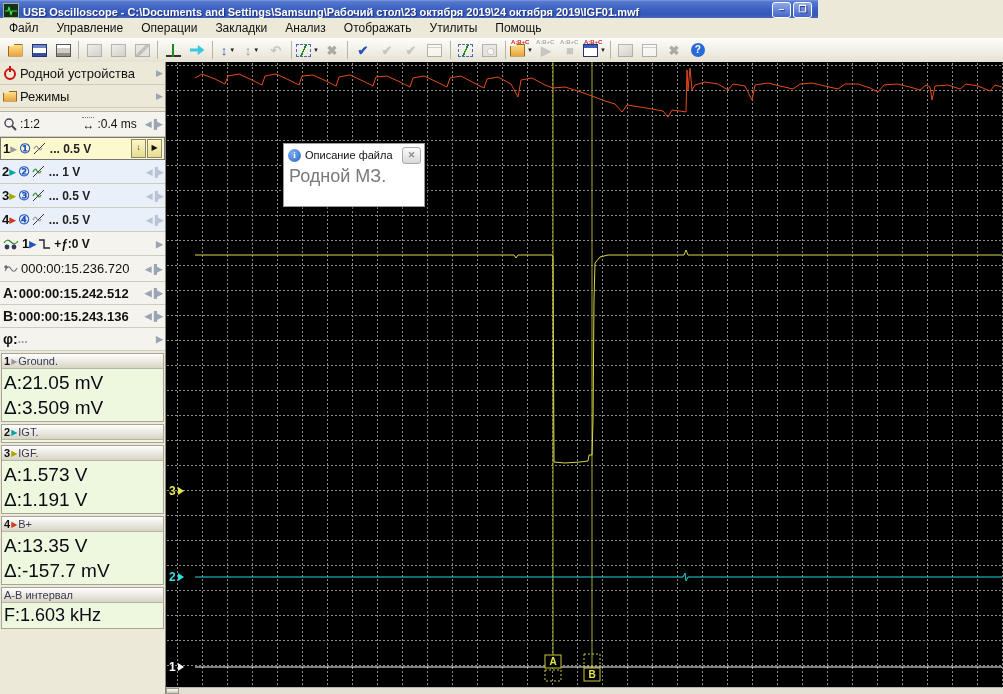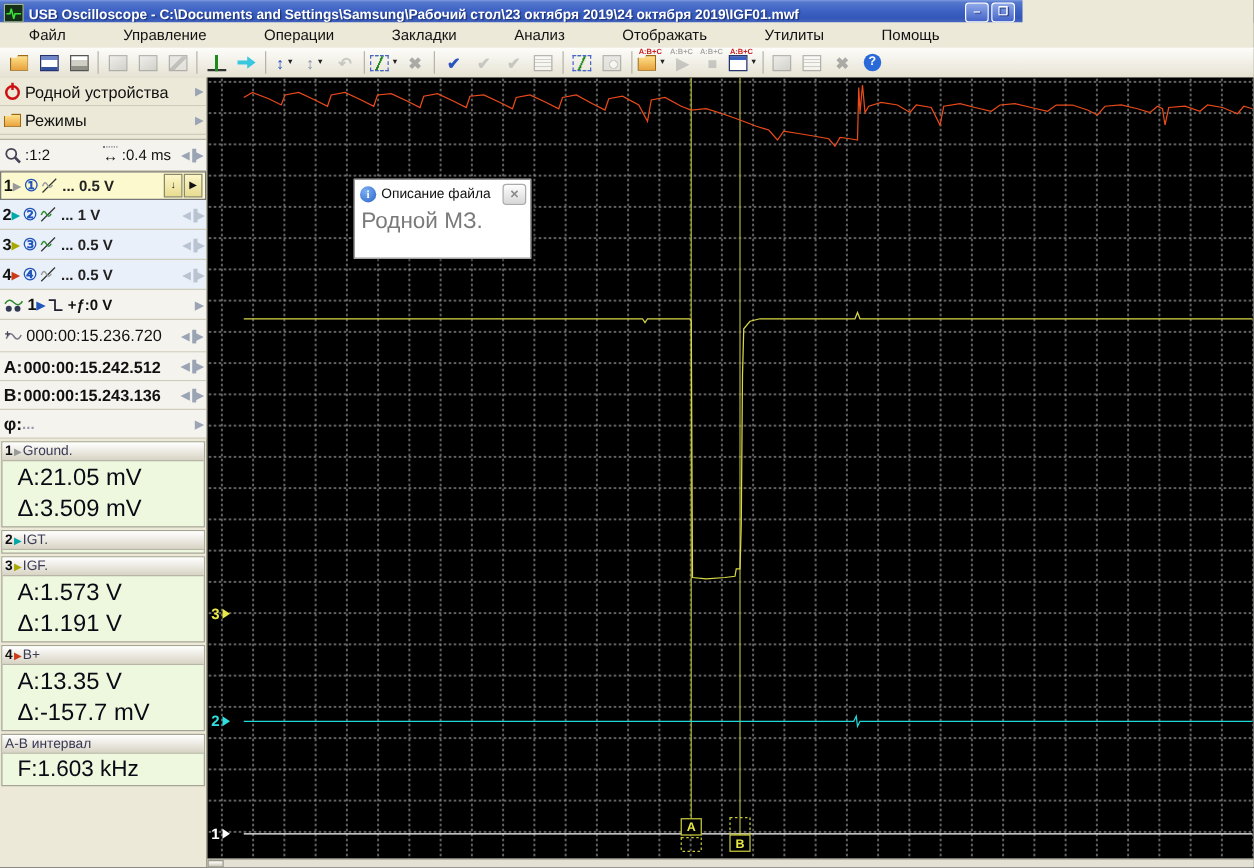--- a/index.html
+++ b/index.html
@@ -13,21 +13,21 @@
   .app-icon{width:14px;height:13px;margin:0 4px 0 3px;background:#163018;border:1px solid #9fb6a0;
     display:inline-flex;align-items:center;justify-content:center;}
   .title-text{white-space:nowrap;overflow:hidden;flex:1;}
   .win-btns{display:flex;gap:2px;margin-right:6px;}
   .wbtn{width:17px;height:14px;border-radius:3px;border:1px solid #fff;
     background:linear-gradient(180deg,#8fa8e8,#4565c8);color:#fff;font-size:9px;line-height:12px;
     text-align:center;font-weight:bold;}
   
   .menubar{position:absolute;left:0;top:18px;width:1003px;height:20px;background:#ece9d8;
     border-bottom:1px solid #d8d4c4;display:flex;align-items:center;font-size:12px;color:#111;}
-  .menu-item{padding:2px 23px;}
+  .menu-item{padding:2px 9px;}
   
   .toolbar{position:absolute;left:0;top:38px;width:1003px;height:24px;
     background:linear-gradient(180deg,#fdfdfb,#e6e2d2);border-bottom:1px solid #b8b5a8;
     display:flex;align-items:center;padding-left:3px;}
   .tsep{width:1px;height:18px;background:#b8b5a8;margin:0 3px;}
   .tbtn{position:relative;height:22px;min-width:22px;display:inline-flex;align-items:center;
     justify-content:center;margin:0 1px;border-radius:2px;}
   .tbtn.dis{filter:grayscale(1) opacity(.45);}
   .tbtn .tag{position:absolute;top:0px;left:1px;font-size:6px;font-weight:bold;color:#c22;line-height:6px;white-space:nowrap;}
   .tbtn .dd{font-size:6px;color:#222;margin-left:2px;}
@@ -87,21 +87,21 @@
   .row-ab{height:22px;background:#f4f3ee;font-weight:bold;font-size:13px;}
   .row-ab .big{font-size:14px;margin-right:1px;}
   .row-phase{height:22px;background:#f4f3ee;font-size:14px;font-weight:bold;}
   .phdots{color:#99a;font-size:12px;}
   
   .panel{margin:2px 1px 0 1px;border:1px solid #a8a596;background:#edf8df;}
   .phead{height:14px;background:linear-gradient(180deg,#ffffff,#d8d4c4);
     border-bottom:1px solid #b8b5a8;font-size:11px;display:flex;align-items:center;padding:0 2px;color:#3a3a55;}
   .phead b{color:#111;}
   .parrow{font-size:8px;margin:0 1px;}
-  .pbody{padding:1px 12px;font-size:19px;line-height:25px;color:#0a0a14;letter-spacing:0px;}
+  .pbody{padding:1px 2px;font-size:19px;line-height:25px;color:#0a0a14;letter-spacing:0px;}
   .panel.last .pbody{font-size:18px;line-height:23px;}
   
   #scope-svg{position:absolute;left:0;top:0;}
   .tooltip{position:absolute;left:117px;top:81px;width:140px;height:62px;background:#fff;
     border:1px solid #9a9a9a;box-shadow:2px 2px 4px rgba(0,0,0,.45);font-size:11px;}
   .tt-head{display:flex;align-items:center;height:18px;padding:2px 3px 0 4px;}
   .tt-info{width:13px;height:13px;border-radius:50%;background:radial-gradient(circle at 35% 30%,#7ab0f0,#2a62c8);
     color:#fff;font-size:9px;font-weight:bold;text-align:center;line-height:13px;font-family:"Liberation Serif",serif;margin-right:4px;}
   .tt-title{flex:1;color:#111;font-size:11px;}
   .tt-close{width:17px;height:15px;border:1px solid #aaa;border-radius:3px;

